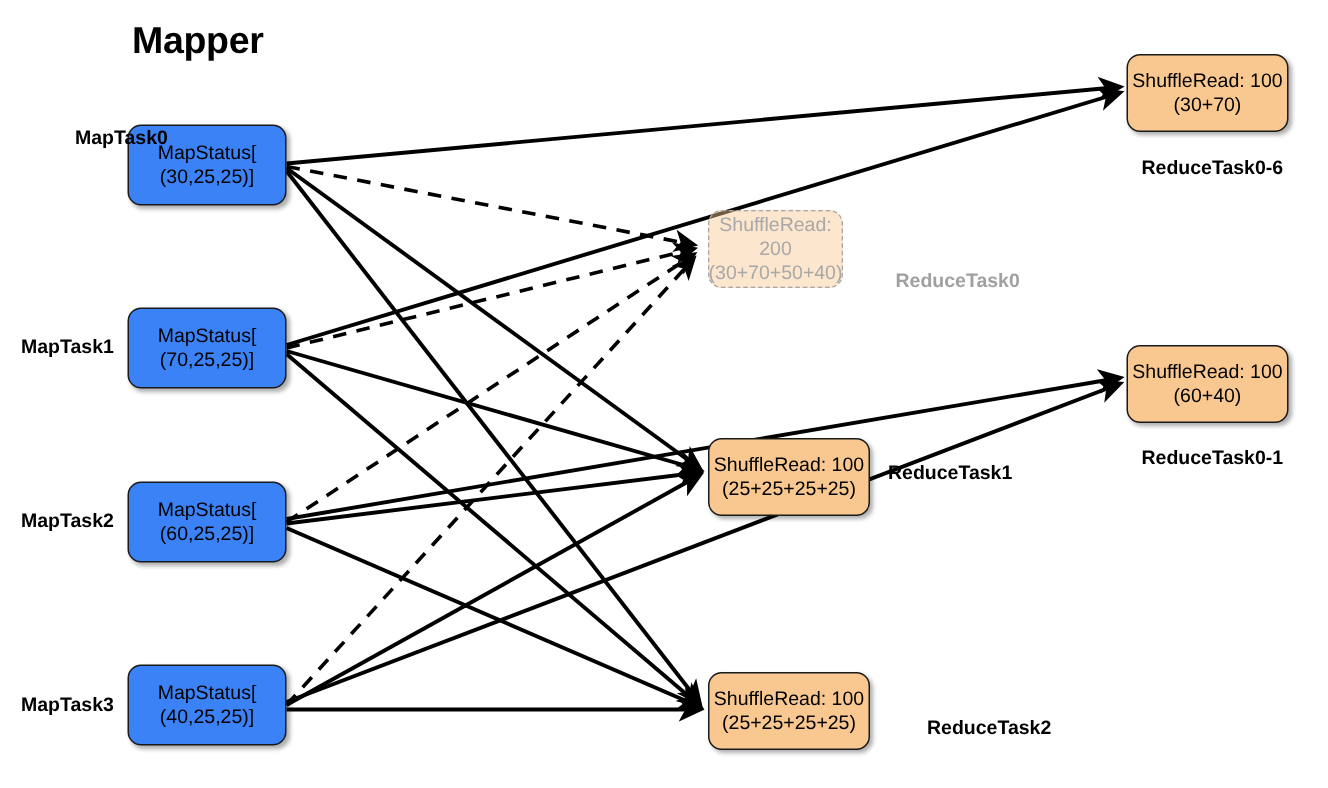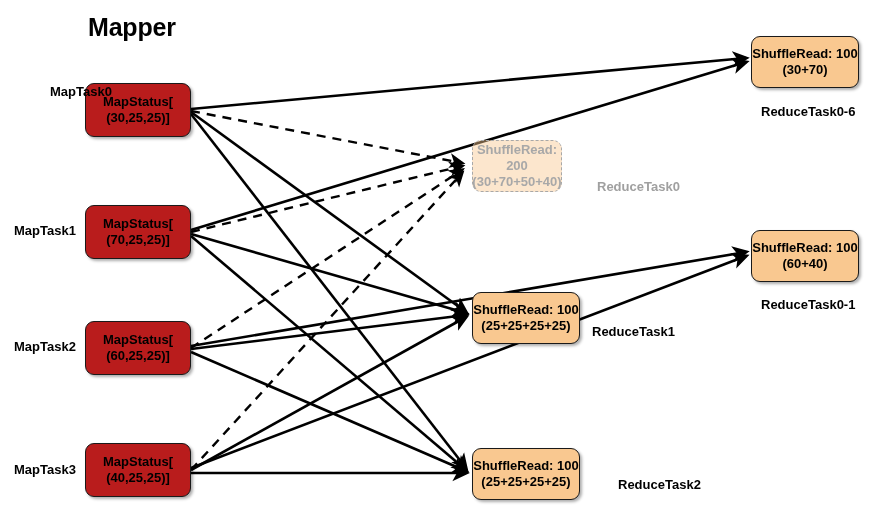--- a/index.html
+++ b/index.html
@@ -36,27 +36,27 @@
   .node {
     position: absolute;
     box-sizing: border-box;
     border-radius: 9px;
     display: flex;
     flex-direction: column;
     align-items: center;
     justify-content: center;
     text-align: center;
     font-size: 13px;
-    font-weight: bold;
+    font-weight: normal;
     line-height: 1.25;
     color: #000000;
     z-index: 3;
   }
   .node.mapper {
-    background: #b91c1c;
+    background: #3b82f6;
     border: 1.6px solid #1a1a1a;
     box-shadow: 2px 2px 3px rgba(0,0,0,0.32);
     width: 106px;
     height: 54px;
     align-items: center;
   }
   .node.reducer {
     background: #f9c890;
     border: 1.6px solid #1a1a1a;
     box-shadow: 2px 2px 3px rgba(0,0,0,0.32);
@@ -151,21 +151,21 @@
   <div class="node reducer ghost" style="left:472px; top:140px; width:90px; height:52px;">
     <span class="node-line1">ShuffleRead: 200</span>
     <span class="node-line2">(30+70+50+40)</span>
   </div>
   <div class="side-label ghost-label" style="left:597px; top:159px;">ReduceTask0</div>
 
   <div class="node reducer" style="left:472px; top:292px; width:108px; height:52px;">
     <span class="node-line1">ShuffleRead: 100</span>
     <span class="node-line2">(25+25+25+25)</span>
   </div>
-  <div class="side-label" style="left:592px; top:324px;">ReduceTask1</div>
+  <div class="side-label" style="left:592px; top:307px;">ReduceTask1</div>
 
   <div class="node reducer" style="left:472px; top:448px; width:108px; height:52px;">
     <span class="node-line1">ShuffleRead: 100</span>
     <span class="node-line2">(25+25+25+25)</span>
   </div>
   <div class="side-label" style="left:618px; top:477px;">ReduceTask2</div>
 
   <div class="node reducer" style="left:751px; top:36px; width:108px; height:52px;">
     <span class="node-line1">ShuffleRead: 100</span>
     <span class="node-line2">(30+70)</span>

